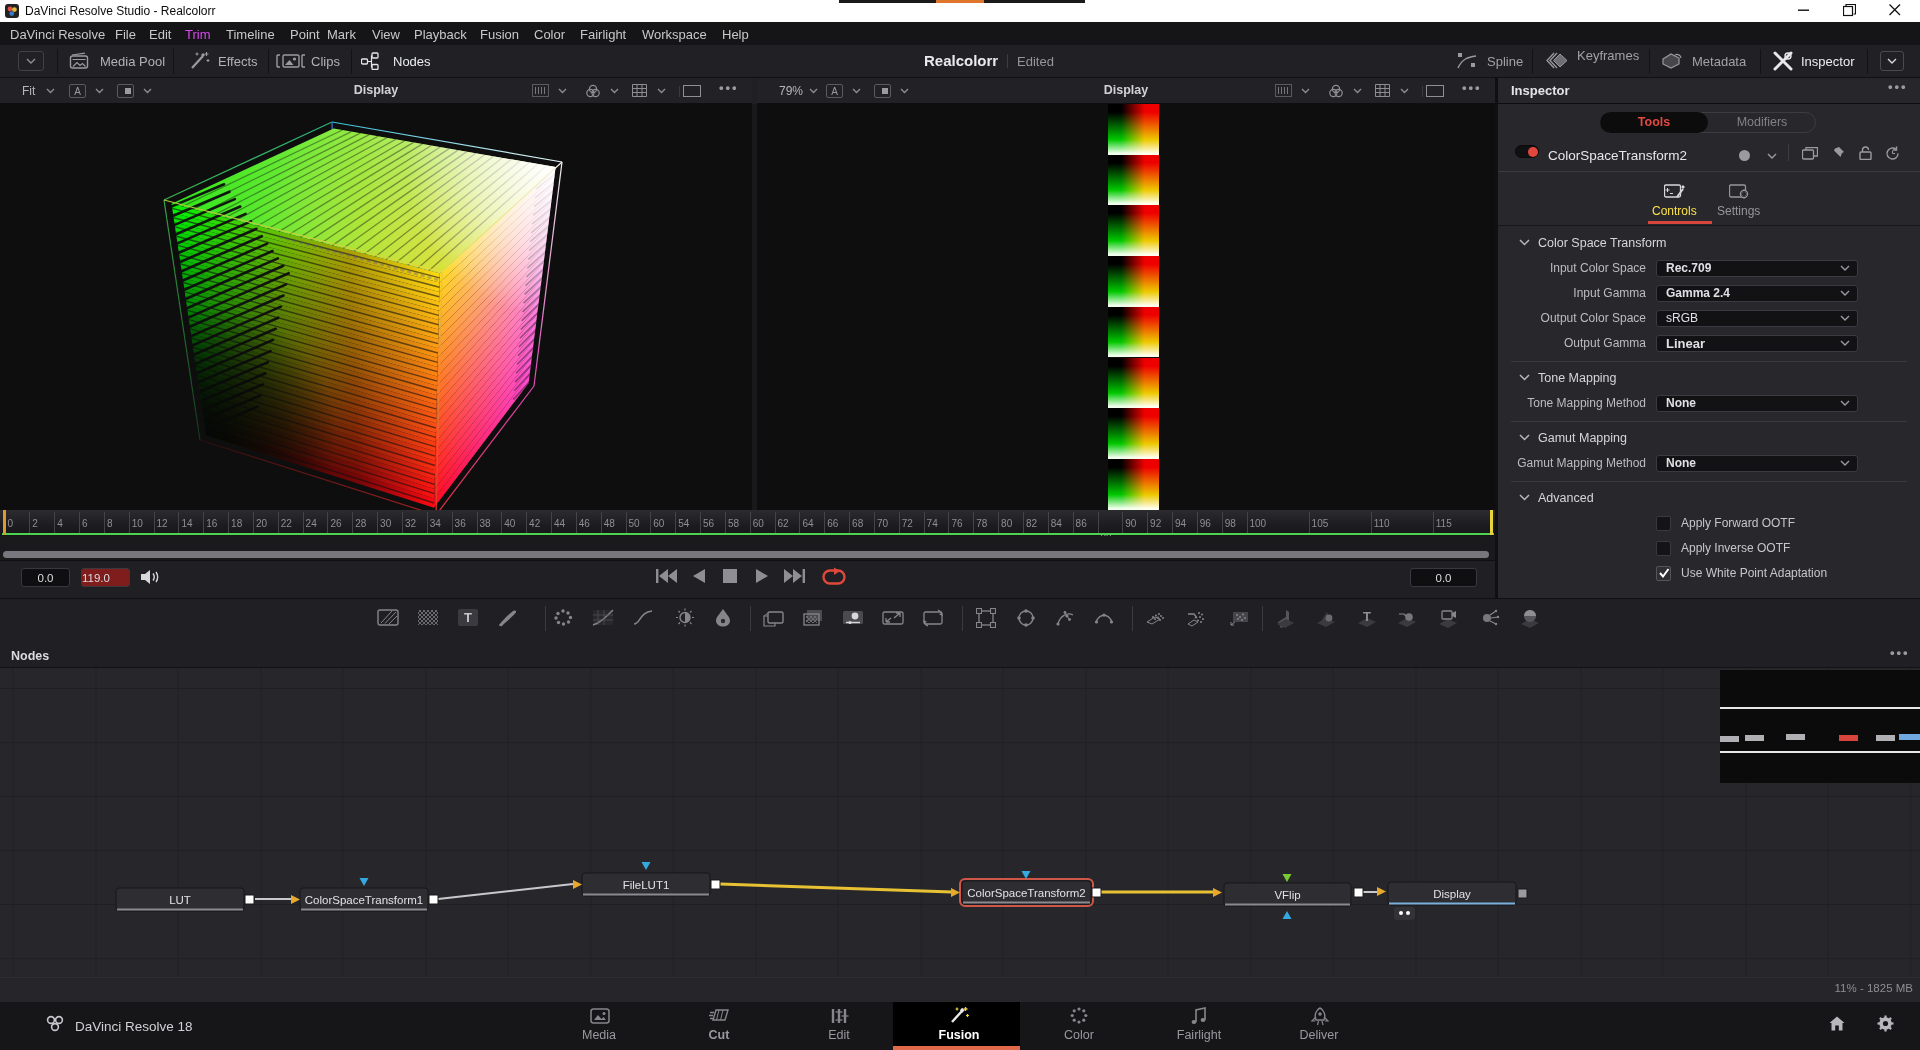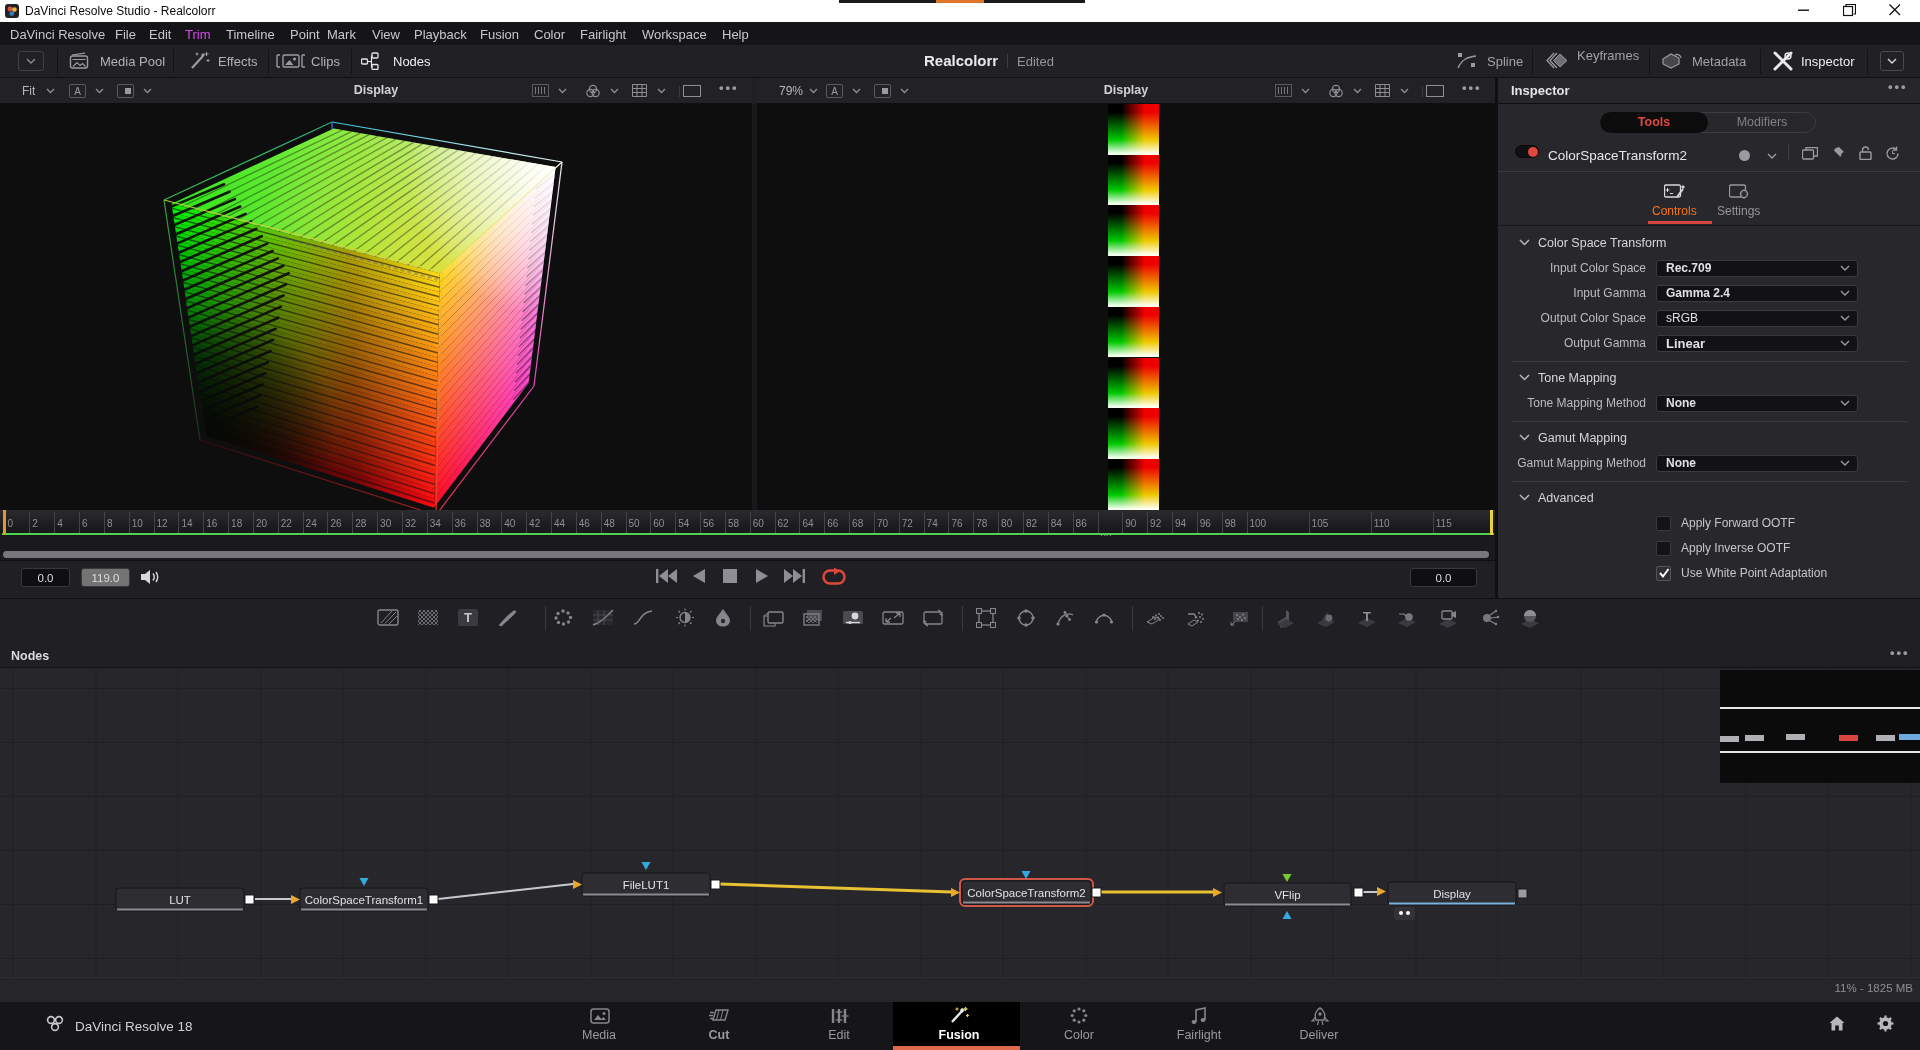--- a/index.html
+++ b/index.html
@@ -769,21 +769,21 @@
       <div style="position:absolute;left:1432.8px;top:2px;width:1px;height:22px;background:#43434a"></div>
       <div style="position:absolute;left:1435.8px;top:8px;font-size:10px;color:#8e8e94">115</div>
     </div>
     <div class="abs" style="left:2px;top:533px;width:1492px;height:2px;background:#4ed44e"></div>
     <div class="abs" style="left:3px;top:510px;width:3px;height:25px;background:#e09a28"></div>
     <div class="abs" style="left:1490px;top:510px;width:3px;height:25px;background:#e8d43a"></div>
     <div class="abs" style="left:0;top:536px;width:1495px;height:24px;background:#1a1a1d"></div>
     <div class="abs" style="left:3px;top:551px;width:1486px;height:7px;background:#77777d;border-radius:4px"></div>
     <div class="abs" style="left:0;top:560px;width:1495px;height:38px;background:#202024;border-top:1px solid #0f0f11"></div>
     <div class="abs" style="left:21px;top:568px;width:49px;height:19px;background:#0f0f11;border:1px solid #38383e;border-radius:3px;color:#dcdce0;font-size:11.5px;text-align:center;line-height:18px">0.0</div>
-    <div class="abs" style="left:81px;top:568px;width:49px;height:19px;background:#737373;border:1px solid #38383e;border-radius:3px;color:#dcdce0;font-size:11.5px;text-align:center;line-height:18px">119.0</div>
+    <div class="abs" style="left:81px;top:568px;width:49px;height:19px;background:#7f1d1d;border:1px solid #38383e;border-radius:3px;color:#dcdce0;font-size:11.5px;text-align:left;line-height:18px">119.0</div>
     <div class="abs" style="left:1410px;top:568px;width:67px;height:19px;background:#0f0f11;border:1px solid #38383e;border-radius:3px;color:#dcdce0;font-size:11.5px;text-align:center;line-height:18px">0.0</div>
     <svg style="position:absolute;left:140px;top:569px" width="20" height="16" viewBox="0 0 20 16">
       <path d="M1 5 h4 l5-4 v14 l-5-4 h-4 z" fill="#d8d8dc"></path>
       <path d="M13 4.5 a6 6 0 0 1 0 7 M16 3 a9 9 0 0 1 0 10" stroke="#d8d8dc" stroke-width="1.4" fill="none"></path>
     </svg>
     <svg style="position:absolute;left:656px;top:569px" width="21" height="14" viewBox="0 0 21 14">
       <rect x="0" y="0" width="2.4" height="14" fill="#8e8e94"></rect>
       <path d="M12 0 L3 7 L12 14z" fill="#8e8e94"></path>
       <path d="M21 0 L12 7 L21 14z" fill="#8e8e94"></path>
     </svg>
@@ -1163,21 +1163,21 @@
       <path d="M11.5 0.5 v3.5 h-3.5" fill="none" stroke="#9a9aa0" stroke-width="1.4"></path>
       <path d="M7.5 4.5 v3 h2.5" stroke="#9a9aa0" fill="none"></path>
     </svg>
     <div class="abs" style="left:1498px;top:171px;width:422px;height:1px;background:#3a3a3f"></div>
     <svg style="position:absolute;left:1664px;top:183px" width="22" height="17" viewBox="0 0 22 17">
       <rect x="0.5" y="2" width="16" height="12" rx="1.5" fill="none" stroke="#d8d8dc" stroke-width="1.3"></rect>
       <path d="M13 14 L19 6" stroke="#d8d8dc" stroke-width="2"></path>
       <path d="M18 3 l2 2" stroke="#d8d8dc" stroke-width="2.6"></path>
       <path d="M3.5 5 v4 M1.5 7 h4 M6 10.5 h3" stroke="#d8d8dc" stroke-width="1"></path>
     </svg>
-    <div class="lbl" style="left:1652px;top:204px;font-size:12px;color:#f97316">Controls</div>
+    <div class="lbl" style="left:1652px;top:204px;font-size:12px;color:#fde047">Controls</div>
     <svg style="position:absolute;left:1729px;top:183px" width="22" height="17" viewBox="0 0 22 17">
       <rect x="0.5" y="2" width="16" height="12" rx="1.5" fill="none" stroke="#96969a" stroke-width="1.3"></rect>
       <circle cx="15" cy="11" r="3.6" fill="#28282c" stroke="#96969a" stroke-width="1.2"></circle>
       <path d="M15 6.2 v2 M15 13.8 v2 M10.9 11 h2 M17.1 11 h2 M12 8 l1.4 1.4 M16.6 12.6 l1.4 1.4 M12 14 l1.4-1.4 M16.6 9.4 L18 8" stroke="#96969a"></path>
     </svg>
     <div class="lbl" style="left:1717px;top:204px;font-size:12px;color:#96969a">Settings</div>
     <div class="abs" style="left:1648px;top:221px;width:64px;height:2.5px;background:#d8453c"></div>
     <div class="abs" style="left:1498px;top:225px;width:422px;height:1px;background:#17171a"></div>
     <svg style="position:absolute;left:1519px;top:239px" width="11" height="7" viewBox="0 0 11 7">
       <path d="M1 1 L5.5 5.5 L10 1" stroke="#b8b8bc" stroke-width="1.5" fill="none"></path>

